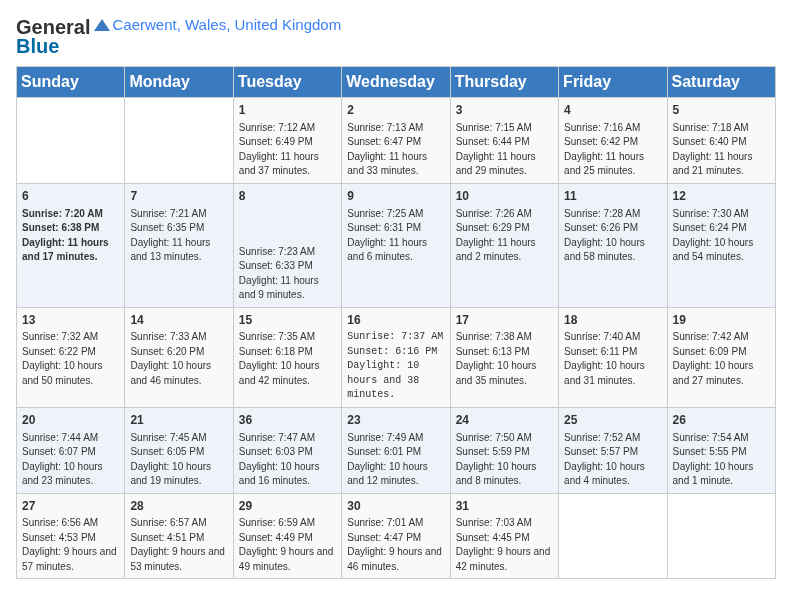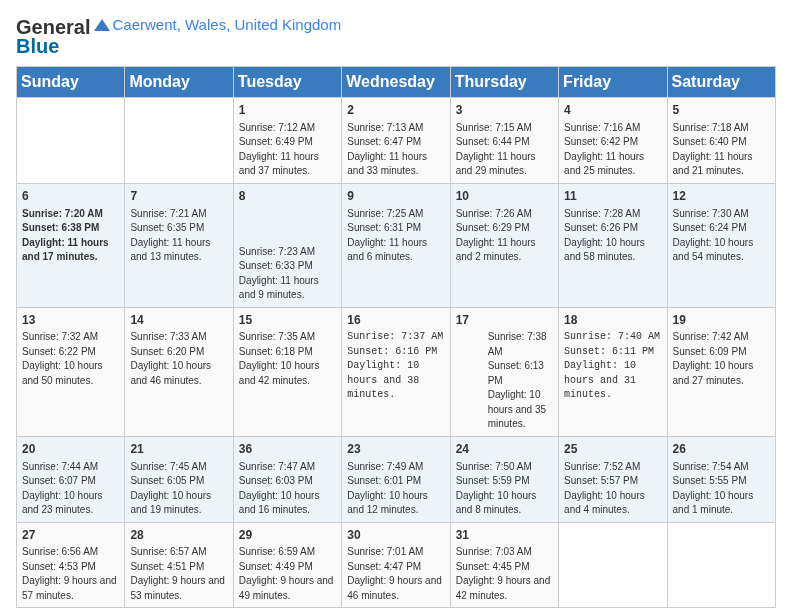--- a/index.html
+++ b/index.html
@@ -207,27 +207,27 @@
 Daylight: 10 hours and 42 minutes.</div>
         </td>
         <td>
           <span class="day-number">16</span>
           <div class="day-info" style="white-space: pre-line; font-family: Liberation Mono, monospace;">Sunrise: 7:37 AM
 Sunset: 6:16 PM
 Daylight: 10 hours and 38 minutes.</div>
         </td>
         <td>
           <span class="day-number">17</span>
-          <div class="day-info" style="white-space: pre-line; margin-left: 32px;">Sunrise: 7:38 AM
+          <div class="day-info" style="white-space: pre-line;">Sunrise: 7:38 AM
 Sunset: 6:13 PM
 Daylight: 10 hours and 35 minutes.</div>
         </td>
         <td>
           <span class="day-number">18</span>
-          <div class="day-info" style="white-space: pre-line; font-family: Liberation Mono, monospace;">Sunrise: 7:40 AM
+          <div class="day-info" style="white-space: pre-line;">Sunrise: 7:40 AM
 Sunset: 6:11 PM
 Daylight: 10 hours and 31 minutes.</div>
         </td>
         <td>
           <span class="day-number">19</span>
           <div class="day-info" style="white-space: pre-line;">Sunrise: 7:42 AM
 Sunset: 6:09 PM
 Daylight: 10 hours and 27 minutes.</div>
         </td>
       </tr>

